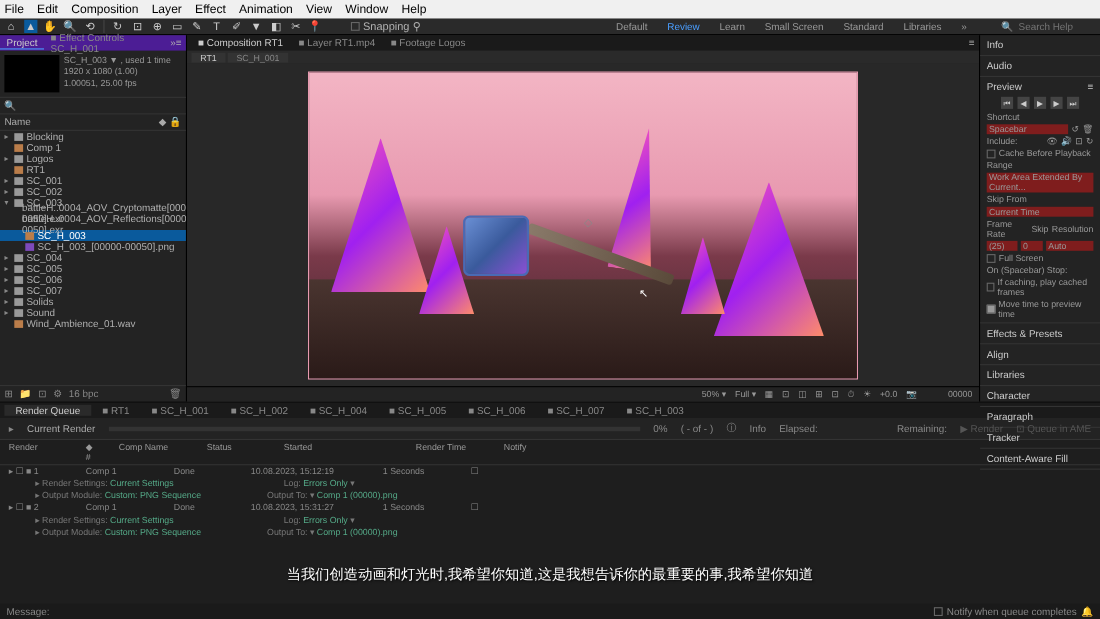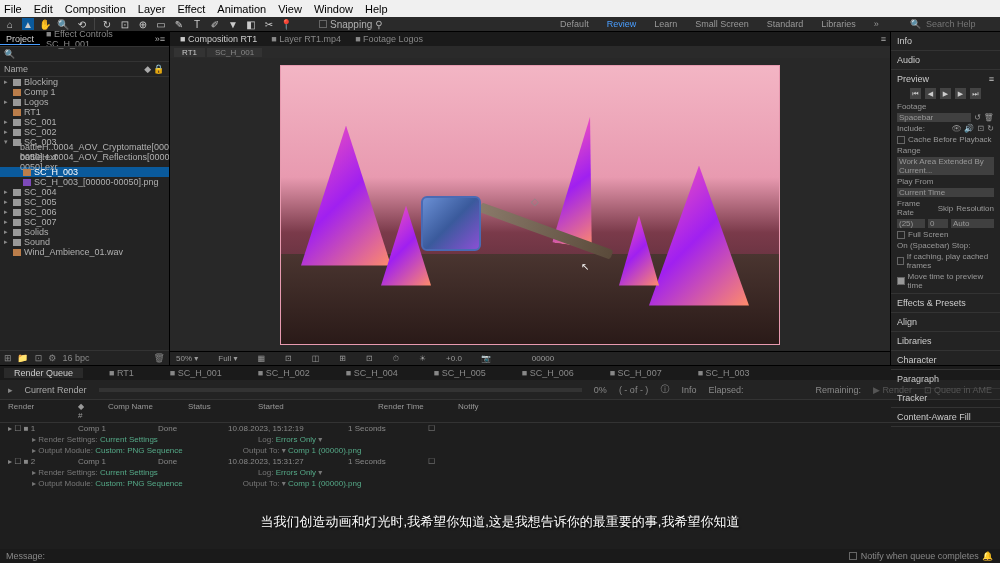--- a/index.html
+++ b/index.html
@@ -7,21 +7,21 @@
 .menubar { background: #f0f0f0; color: #000; height: 17px; display: flex; align-items: center; padding: 0 4px; gap: 12px; font-size: 11px; }
 .menubar span { cursor: default; }
 .toolbar { background: #2a2a2a; height: 15px; display: flex; align-items: center; padding: 0 4px; gap: 6px; border-bottom: 1px solid #000; }
 .tool-icon { width: 12px; height: 12px; display: inline-flex; align-items: center; justify-content: center; color: #ccc; font-size: 10px; }
 .tool-icon.active { background: #0a5a9c; }
 .toolbar-right { margin-left: auto; display: flex; gap: 18px; align-items: flex-end; font-size: 9px; color: #999; }
 .toolbar-right span.active { color: #4a9eff; }
 .toolbar-sep { width: 1px; height: 12px; background: #444; }
 .main-area { display: flex; height: 333px; }
 .left-panel { width: 170px; background: #232323; display: flex; flex-direction: column; border-right: 1px solid #000; }
-.panel-tabs { display: flex; height: 14px; background: #000000; font-size: 9px; align-items: center; }
+.panel-tabs { display: flex; height: 14px; background: #4c1d95; font-size: 9px; align-items: center; }
 .panel-tab { padding: 0 6px; color: #888; }
 .panel-tab.active { color: #ccc; border-bottom: 1px solid #4a9eff; }
 .project-header { display: flex; padding: 4px; gap: 4px; }
 .thumb { width: 50px; height: 34px; background: #000; }
 .project-meta { font-size: 8px; line-height: 1.3; color: #999; }
 .search-row { display: flex; align-items: center; padding: 2px 4px; border-top: 1px solid #333; border-bottom: 1px solid #333; }
 .search-icon { font-size: 9px; color: #888; }
 .name-header { padding: 2px 4px; font-size: 9px; color: #aaa; border-bottom: 1px solid #333; display: flex; justify-content: space-between; }
 .tree { flex: 1; overflow: auto; font-size: 9px; }
 .tree-item { display: flex; align-items: center; padding: 1px 4px; gap: 3px; height: 10px; }
@@ -39,31 +39,31 @@
 .sub-tabs { display: flex; height: 12px; background: #2a2a2a; font-size: 8px; align-items: center; padding: 0 4px; gap: 2px; }
 .sub-tab { padding: 0 8px; color: #888; background: #333; }
 .sub-tab.active { color: #ccc; }
 .viewport { flex: 1; background: #282828; display: flex; align-items: center; justify-content: center; position: relative; }
 .canvas { width: 500px; height: 280px; background: linear-gradient(180deg, #f3b5c4 0%, #e89ab0 40%, #7a3a4a 60%, #3a2028 100%); position: relative; overflow: hidden; border: 1px solid #e89ab0; }
 .crystal { position: absolute; background: linear-gradient(135deg, #ff5ab4, #a020f0, #ff8c69); clip-path: polygon(50% 0%, 100% 100%, 0% 100%); }
 .hammer { position: absolute; left: 140px; top: 130px; width: 100px; height: 80px; }
 .hammer-head { position: absolute; width: 60px; height: 55px; background: linear-gradient(135deg, #6a8fd4, #3a5a9c, #8a50d4); border-radius: 6px; border: 2px solid #4a6ab4; }
 .hammer-handle { position: absolute; left: 55px; top: 30px; width: 140px; height: 10px; background: linear-gradient(90deg, #8a7a6a, #5a4a3a); transform: rotate(20deg); border-radius: 3px; }
 .rock { position: absolute; bottom: 0; width: 100%; height: 90px; background: linear-gradient(180deg, #4a3530, #2a1a18); }
-.viewport-controls { height: 14px; background: #232323; display: flex; align-items: center; padding: 0 6px; gap: 20px; font-size: 8px; color: #999; border-top: 1px solid #000; }
+.viewport-controls { height: 14px; background: #232323; display: flex; align-items: center; padding: 0 6px; gap: 8px; font-size: 8px; color: #999; border-top: 1px solid #000; justify-content: flex-end; }
 .right-panel { width: 110px; background: #232323; border-left: 1px solid #000; font-size: 9px; }
 .rp-section { border-bottom: 1px solid #333; padding: 2px 6px; }
 .rp-header { color: #ccc; padding: 2px 0; display: flex; justify-content: space-between; align-items: center; }
 .playback { display: flex; justify-content: center; gap: 4px; padding: 2px 0; }
 .play-btn { width: 11px; height: 11px; background: #444; display: flex; align-items: center; justify-content: center; font-size: 7px; color: #ccc; }
 .rp-row { display: flex; align-items: center; gap: 3px; padding: 1px 0; font-size: 8px; color: #999; }
-.rp-select { background: #404040; color: #999; font-size: 8px; padding: 0 2px; flex: 1; }
+.rp-select { background: #7f1d1d; color: #999; font-size: 8px; padding: 0 2px; flex: 1; }
 .checkbox { width: 8px; height: 8px; border: 1px solid #666; display: inline-block; }
 .render-queue { background: #1e1e1e; border-top: 1px solid #000; }
-.rq-tabs { display: flex; height: 14px; background: #1a1a1a; font-size: 9px; align-items: center; padding: 0 4px; gap: 16px; }
+.rq-tabs { display: flex; height: 14px; background: #1a1a1a; font-size: 9px; align-items: center; padding: 0 4px; gap: 0; }
 .rq-tab { padding: 0 10px; color: #888; display: flex; align-items: center; gap: 3px; }
 .rq-tab.active { color: #ccc; background: #2a2a2a; }
 .rq-progress { height: 20px; background: #232323; display: flex; align-items: center; padding: 0 8px; gap: 12px; font-size: 9px; color: #888; border-bottom: 1px solid #333; }
 .rq-prog-label { color: #aaa; }
 .rq-table { font-size: 8px; }
 .rq-th { display: flex; padding: 2px 8px; color: #999; border-bottom: 1px solid #333; gap: 20px; }
 .rq-row { display: flex; padding: 1px 8px; color: #888; gap: 20px; align-items: center; }
 .rq-col1 { width: 50px; }
 .rq-col2 { width: 60px; }
 .rq-col3 { width: 50px; }
@@ -133,20 +133,28 @@
 </div>
 
 <div class="main-area">
 
   <div class="left-panel">
     <div class="panel-tabs">
       <span class="panel-tab active">Project</span>
       <span class="panel-tab">■ <span>Effect Controls SC_H_001</span></span>
       <span style="margin-left:auto;padding-right:4px;">»≡</span>
     </div>
+    <div class="project-header">
+      <div class="thumb"></div>
+      <div class="project-meta">
+        <div>SC_H_003 ▼ , used 1 time</div>
+        <div>1920 x 1080 (1.00)</div>
+        <div>1.00051, 25.00 fps</div>
+      </div>
+    </div>
     <div class="search-row">
       <span class="search-icon">🔍</span>
     </div>
     <div class="name-header">
       <span>Name</span>
       <span>◆ 🔒</span>
     </div>
     <div class="tree" id="project-tree">
         <div class="tree-item">
           <span class="tree-arrow">▸</span>
@@ -305,21 +313,21 @@
           <span>≡</span>
         </div>
       <div class="playback">
         <span class="play-btn">⏮</span>
         <span class="play-btn">◀</span>
         <span class="play-btn">▶</span>
         <span class="play-btn">▶</span>
         <span class="play-btn">⏭</span>
       </div>
       <div class="rp-row">
-          <span>Footage</span>
+          <span>Shortcut</span>
         </div>
       <div class="rp-row">
           <span class="rp-select">Spacebar</span>
           <span>↺</span>
           <span>🗑</span>
         </div>
       <div class="rp-row">
           <span>Include:</span>
           <span style="margin-left:auto">👁</span>
           <span>🔊</span>
@@ -330,21 +338,21 @@
           <span class="checkbox"></span>
           <span>Cache Before Playback</span>
         </div>
       <div class="rp-row">
           <span>Range</span>
         </div>
       <div class="rp-row">
           <span class="rp-select">Work Area Extended By Current...</span>
         </div>
       <div class="rp-row">
-          <span>Play From</span>
+          <span>Skip From</span>
         </div>
       <div class="rp-row">
           <span class="rp-select">Current Time</span>
         </div>
       <div class="rp-row">
           <span>Frame Rate</span>
           <span style="margin-left:auto">Skip</span>
           <span>Resolution</span>
         </div>
       <div class="rp-row">

